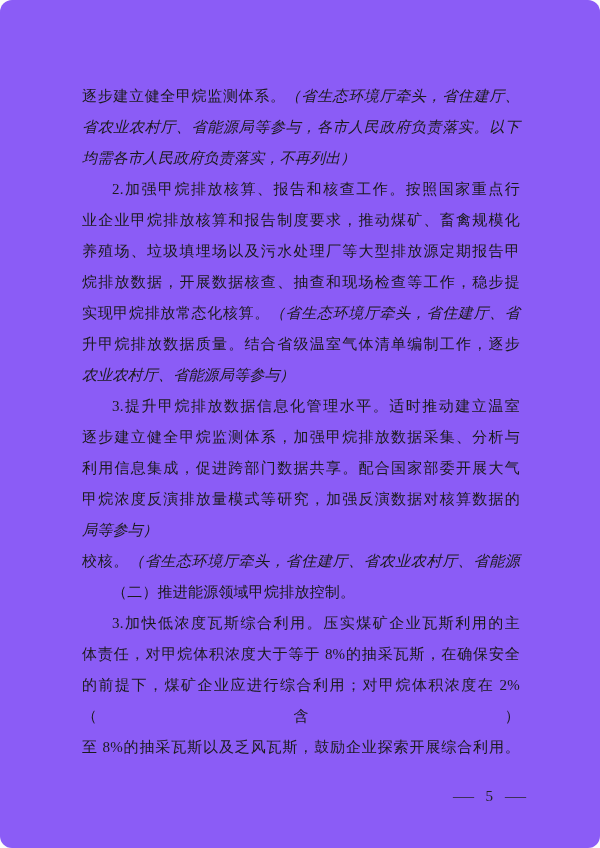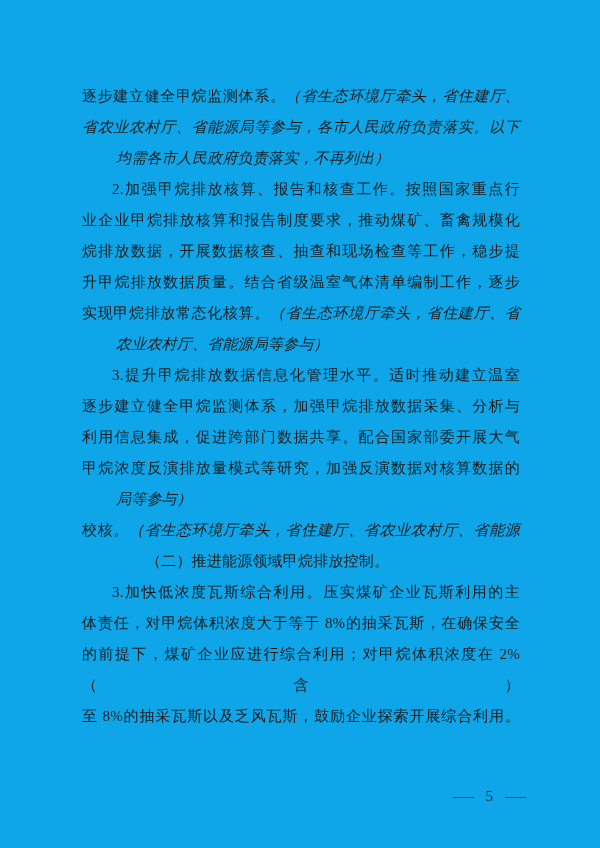--- a/index.html
+++ b/index.html
@@ -8,40 +8,40 @@
     width: 600px;
     height: 848px;
     background: #fcfcfa;
     position: relative;
     overflow: hidden;
     font-family: "Liberation Serif", "DejaVu Serif", serif;
   }
   .page {
     position: absolute;
     inset: 0;
-    background: #0ea5e9;
+    background: #8b5cf6;
+    border-radius: 12px;
   }
   .text-block {
     position: absolute;
     left: 82px;
     top: 81px;
     width: 438px;
     font-size: 15px;
     line-height: 31px;
     color: #1b1b1b;
     letter-spacing: 0.2px;
   }
   .line {
     text-align: justify;
     text-align-last: justify;
     white-space: normal;
   }
   .line.end {
     text-align-last: left;
-    margin-left: 34px;
   }
   .line.indent {
     text-indent: 2em;
   }
   .run-normal { font-weight: normal; font-style: normal; }
   .run-bold   { font-weight: normal;   font-style: normal; }
   .run-kai    { font-weight: normal; font-style: italic; }
   .footer {
     position: absolute;
     top: 786px;
@@ -61,23 +61,24 @@
 </head>
 <body>
 
 <div class="page">
   <div class="text-block" id="text-block">
       <div class="line"><span class="run-normal">逐步建立健全甲烷监测体系。</span><span class="run-kai">（省生态环境厅牵头，省住建厅、</span></div>
       <div class="line"><span class="run-kai">省农业农村厅、省能源局等参与，各市人民政府负责落实。以下</span></div>
       <div class="line end"><span class="run-kai">均需各市人民政府负责落实，不再列出）</span></div>
       <div class="line indent"><span class="run-bold">2.加强甲烷排放核算、报告和核查工作。</span><span class="run-normal">按照国家重点行</span></div>
       <div class="line"><span class="run-normal">业企业甲烷排放核算和报告制度要求，推动煤矿、畜禽规模化</span></div>
+      <div class="line"><span class="run-normal">养殖场、垃圾填埋场以及污水处理厂等大型排放源定期报告甲</span></div>
       <div class="line"><span class="run-normal">烷排放数据，开展数据核查、抽查和现场检查等工作，稳步提</span></div>
+      <div class="line"><span class="run-normal">实现甲烷排放常态化核算。</span><span class="run-kai">（省生态环境厅牵头，省住建厅、省</span></div>
       <div class="line"><span class="run-normal">升甲烷排放数据质量。结合省级温室气体清单编制工作，逐步</span></div>
-      <div class="line"><span class="run-normal">实现甲烷排放常态化核算。</span><span class="run-kai">（省生态环境厅牵头，省住建厅、省</span></div>
       <div class="line end"><span class="run-kai">农业农村厅、省能源局等参与）</span></div>
       <div class="line indent"><span class="run-bold">3.提升甲烷排放数据信息化管理水平。</span><span class="run-normal">适时推动建立温室</span></div>
       <div class="line"><span class="run-normal">逐步建立健全甲烷监测体系，加强甲烷排放数据采集、分析与</span></div>
       <div class="line"><span class="run-normal">利用信息集成，促进跨部门数据共享。配合国家部委开展大气</span></div>
       <div class="line"><span class="run-normal">甲烷浓度反演排放量模式等研究，加强反演数据对核算数据的</span></div>
       <div class="line end"><span class="run-kai">局等参与）</span></div>
       <div class="line"><span class="run-normal">校核。</span><span class="run-kai">（省生态环境厅牵头，省住建厅、省农业农村厅、省能源</span></div>
       <div class="line indent end"><span class="run-bold">（二）推进能源领域甲烷排放控制。</span></div>
       <div class="line indent"><span class="run-bold">3.加快低浓度瓦斯综合利用。</span><span class="run-normal">压实煤矿企业瓦斯利用的主</span></div>
       <div class="line"><span class="run-normal">体责任，对甲烷体积浓度大于等于 8%的抽采瓦斯，在确保安全</span></div>

